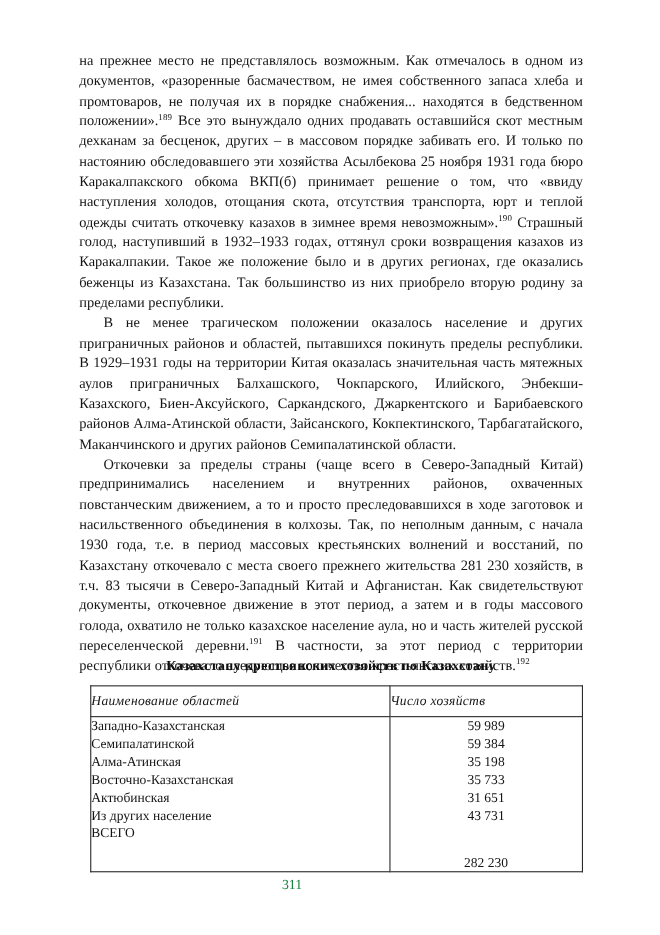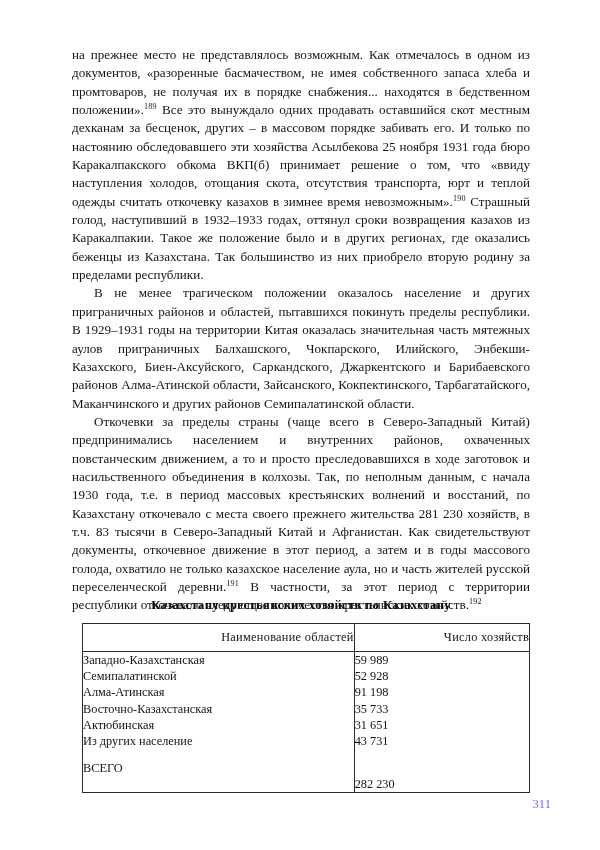--- a/index.html
+++ b/index.html
@@ -89,22 +89,23 @@
     margin-left: 10px;
     width: 448px;
     border-collapse: collapse;
     font-size: 12.3px;
     color: #141414;
   }
 
   .data-table .thead-row th {
     font-weight: normal;
     padding: 6px 0 6px 0;
-    text-align: right;
+    text-align: left;
     letter-spacing: 0.3px;
+    font-style: italic;
   }
 
   .data-table .thead-row th.col-name {
     border-top: 1.2px solid #2a2a2a;
     border-left: 1.2px solid #2a2a2a;
     border-bottom: 1.2px solid #2a2a2a;
     border-right: 1.2px solid #2a2a2a;
   }
   .data-table .thead-row th.col-value {
     border-top: 1.2px solid #2a2a2a;
@@ -120,43 +121,43 @@
   .body-cell-left {
     border-left: 1.2px solid #2a2a2a;
     border-right: 1.2px solid #2a2a2a;
     border-bottom: 1.2px solid #2a2a2a;
     padding: 7px 0 8px 14px;
   }
   .body-cell-right {
     border-right: 1.2px solid #2a2a2a;
     border-bottom: 1.2px solid #2a2a2a;
     padding: 7px 0 8px 0;
+    text-align: center;
   }
 
   .row-line {
     line-height: 16.2px;
     white-space: nowrap;
   }
   .row-line.total {
-    margin-top: 11px;
+    margin-top: 0;
   }
   .row-line.total-value {
     margin-top: 27px;
   }
 
   
   .page-number {
     position: absolute;
     left: 0;
     top: 797px;
     width: 531px;
-    text-align: right;
+    text-align: center;
     font-size: 12.6px;
-    color: #8b5cf6;
-    padding-left: 20px;
+    color: #15803d;
   }
 </style>
 </head>
 <body>
 
 <div class="page">
 
   <div class="content">
     <p class="para first">на прежнее место не представлялось возможным. Как отмечалось в одном из документов, «разоренные басмачеством, не имея собственного запаса хлеба и промтоваров, не получая их в порядке снабжения... находятся в бедственном положении».<sup class="fn">189</sup> Все это вынуждало одних продавать оставшийся скот местным дехканам за бесценок, других – в массовом порядке забивать его. И только по настоянию обследовавшего эти хозяйства Асылбекова 25 ноября 1931 года бюро Каракалпакского обкома ВКП(б) принимает решение о том, что «ввиду наступления холодов, отощания скота, отсутствия транспорта, юрт и теплой одежды считать откочевку казахов в зимнее время невозможным».<sup class="fn">190</sup> Страшный голод, наступивший в 1932–1933 годах, оттянул сроки возвращения казахов из Каракалпакии. Такое же положение было и в других регионах, где оказались беженцы из Казахстана. Так большинство из них приобрело вторую родину за пределами республики.</p>
     <p class="para indent">В не менее трагическом положении оказалось население и других приграничных районов и областей, пытавшихся покинуть пределы республики. В 1929–1931 годы на территории Китая оказалась значительная часть мятежных аулов приграничных Балхашского, Чокпарского, Илийского, Энбекши-Казахского, Биен-Аксуйского, Саркандского, Джаркентского и Барибаевского районов Алма-Атинской области, Зайсанского, Кокпектинского, Тарбагатайского, Маканчинского и других районов Семипалатинской области.</p>
@@ -181,22 +182,22 @@
             <div class="row-line">Западно-Казахстанская</div>
             <div class="row-line">Семипалатинской</div>
             <div class="row-line">Алма-Атинская</div>
             <div class="row-line">Восточно-Казахстанская</div>
             <div class="row-line">Актюбинская</div>
             <div class="row-line">Из других население</div>
             <div class="row-line total">ВСЕГО</div>
           </td>
           <td class="body-cell-right">
             <div class="row-line">59 989</div>
-            <div class="row-line">52 928</div>
-            <div class="row-line">91 198</div>
+            <div class="row-line">59 384</div>
+            <div class="row-line">35 198</div>
             <div class="row-line">35 733</div>
             <div class="row-line">31 651</div>
             <div class="row-line">43 731</div>
             <div class="row-line total-value">282 230</div>
           </td>
         </tr>
       </tbody>
     </table>
   </div>
 

